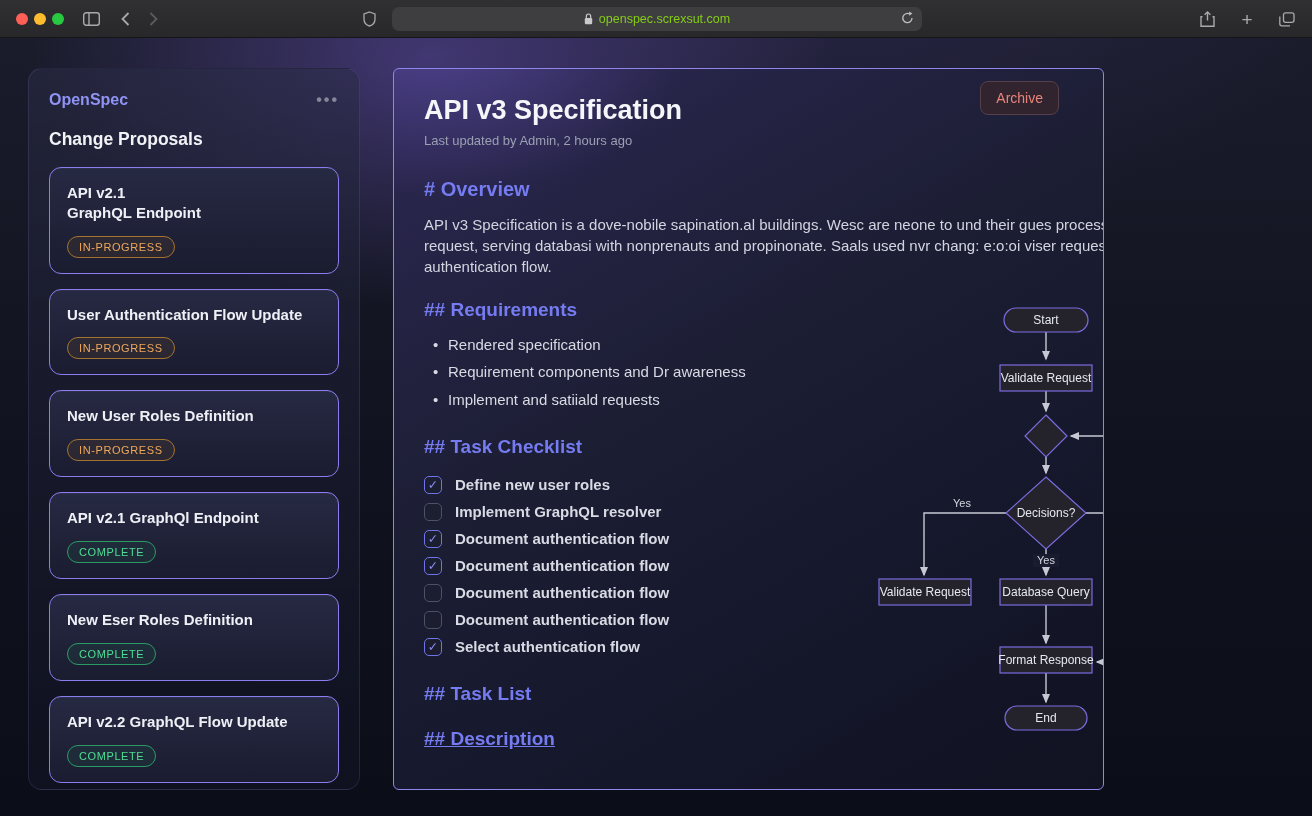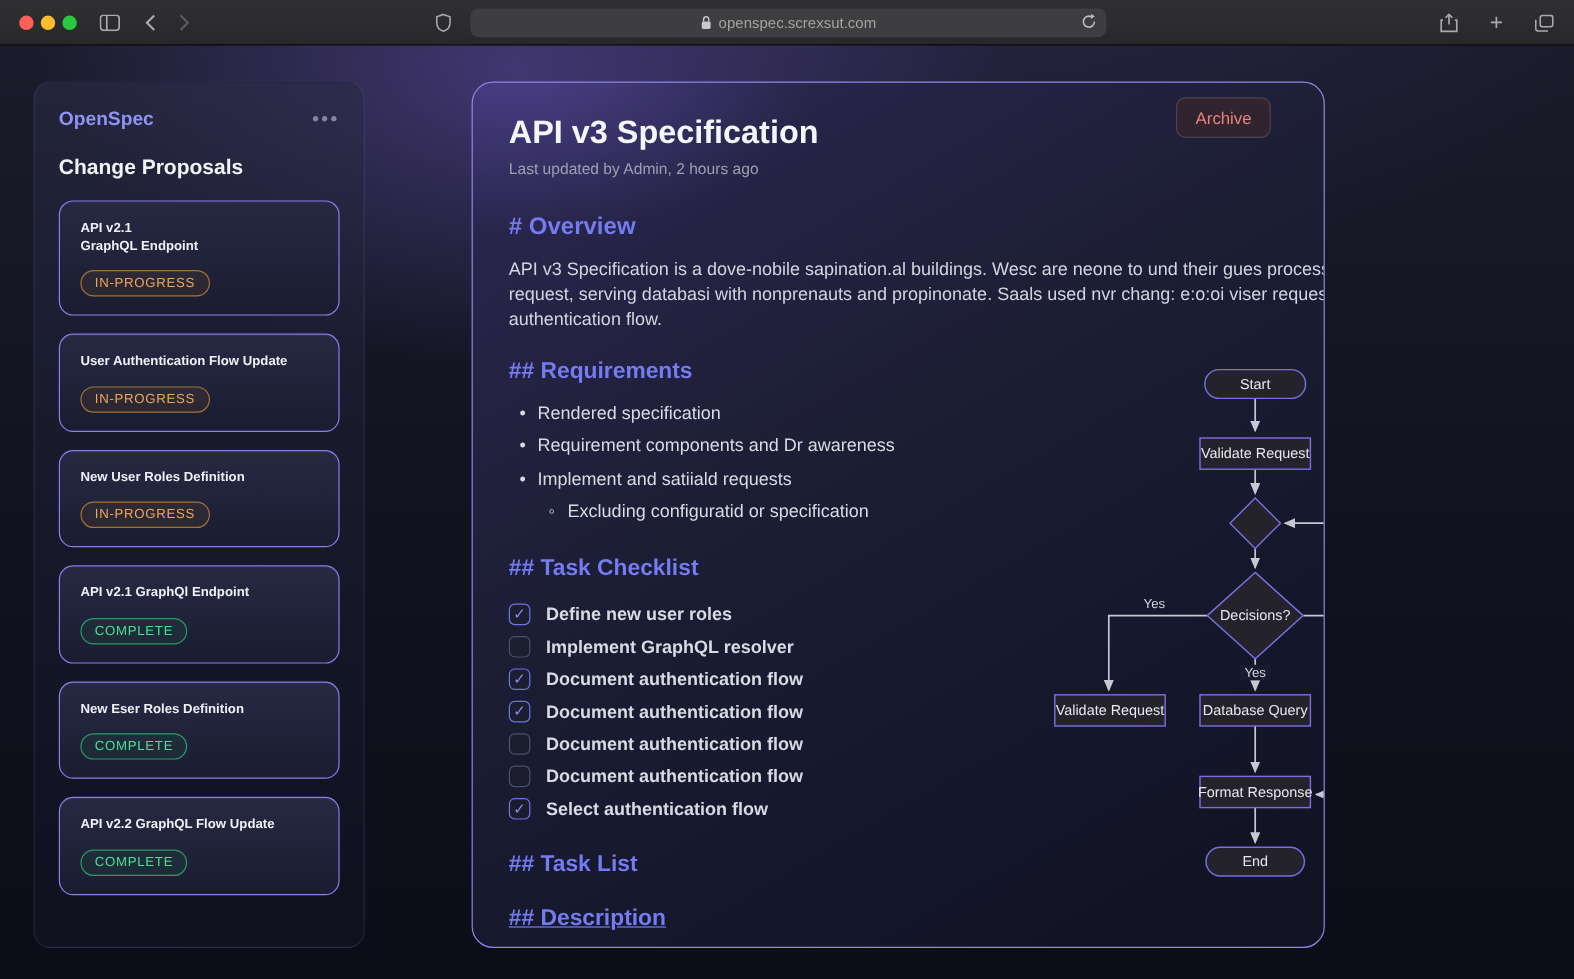--- a/index.html
+++ b/index.html
@@ -11,56 +11,56 @@
   .chrome { position:absolute; top:0; left:0; width:100%; height:38px;
     background:linear-gradient(#303032,#28282a); border-bottom:1px solid #151517; }
   .traffic { position:absolute; top:13px; width:12px; height:12px; border-radius:50%; }
   .t-red{ left:16px; background:#ff5f57; } .t-yellow{ left:34px; background:#febc2e; }
   .t-green{ left:52px; background:#28c840; }
   .chrome-btn { position:absolute; top:7px; width:26px; height:24px; display:flex;
     align-items:center; justify-content:center; color:#a9a9ae; }
   .dim { color:#5b5b60; }
   .urlbar { position:absolute; left:392px; top:7px; width:530px; height:24px;
     background:#3e3e40; border-radius:7px; display:flex; align-items:center;
-    justify-content:center; gap:6px; color:#a3a3a3; font-size:12.5px; }
+    justify-content:center; gap:6px; color:#84cc16; font-size:12.5px; }
   .urlbar .reload { position:absolute; right:8px; top:4px; color:#bfbfc4; }
   .right-icons { position:absolute; right:12px; top:7px; display:flex; gap:14px; }
   .right-icons .chrome-btn { position:static; }
   .plus { font-size:19px; font-weight:400; line-height:1; }
 
   
   .content { position:absolute; top:38px; left:0; right:0; bottom:0;
     background:
       radial-gradient(620px 380px at 430px 20px, rgba(96,76,168,0.55), transparent 65%),
       radial-gradient(900px 520px at 62% -12%, rgba(66,54,118,0.35), transparent 60%),
       linear-gradient(180deg,#1a1c2b 0%,#10121f 55%,#0b0d18 100%); }
 
   
-  .sidebar { position:absolute; left:28px; top:30px; width:276px; height:722px;
+  .sidebar { position:absolute; left:28px; top:30px; width:332px; height:722px;
     border-radius:14px; padding:22px 20px; overflow:hidden;
     background:linear-gradient(180deg, rgba(42,44,70,0.55), rgba(16,18,32,0.92));
     border:1px solid rgba(130,120,200,0.18); }
   .brand-row { display:flex; justify-content:space-between; align-items:center; }
   .brand { font-size:16px; font-weight:700; color:#8f93f4; }
   .kebab { color:#83879a; font-size:16px; letter-spacing:2px; font-weight:700; cursor:default; }
   .side-heading { margin-top:20px; font-size:17.5px; font-weight:700; color:#f2f3f7; }
   .cards { margin-top:17px; display:flex; flex-direction:column; gap:15px; }
   .card { border-radius:12px; border:1.5px solid #8b7cf0; padding:15px 17px;
     background:linear-gradient(180deg,#262942,#1a1d30);
     box-shadow:0 1px 0 rgba(255,255,255,0.04) inset; }
-  .card-title { font-size:11px; font-weight:600; color:#eef0f6; line-height:1.32;
+  .card-title { font-size:15px; font-weight:600; color:#eef0f6; line-height:1.32;
     white-space:pre-line; }
   .badge { display:inline-block; margin-top:13px; font-size:11px; font-weight:400;
     letter-spacing:0.6px; padding:4px 11px; border-radius:999px; }
   .badge.progress { color:#eda75c; border:1.2px solid #a5722f; background:rgba(150,100,40,0.12); }
   .badge.complete { color:#4fdd95; border:1.2px solid #2c9a66; background:rgba(40,150,90,0.10); }
 
   
   .main { position:absolute; left:393px; top:30px; width:711px; height:722px;
-    border-radius:18px; border:1.5px solid #8f86ea; overflow:hidden;
+    border-radius:6px; border:1.5px solid #8f86ea; overflow:hidden;
     background:
       radial-gradient(420px 260px at 6% -4%, rgba(110,90,195,0.5), transparent 60%),
       linear-gradient(150deg,#2d2854 0%,#1c1e34 42%,#14162a 75%,#111322 100%); }
   .doc-header { position:relative; padding:26px 30px 0 30px; }
   .doc-title { font-size:27px; font-weight:700; color:#f5f6fa; }
   .doc-sub { margin-top:7px; font-size:13px; color:#9aa0b2; }
   .archive-btn { position:absolute; top:12px; right:44px; font-size:14px; color:#e8857a;
     background:#31242f; border:1px solid #564049; border-radius:8px; padding:8px 15px;
     font-family:inherit; }
   .md { position:relative; padding:0 30px; width:500px; }
@@ -206,21 +206,20 @@
 
       <div class="md">
         <div class="h1"># Overview</div>
         <p class="para">API v3 Specification is a dove-nobile sapination.al buildings. Wesc are neone to und their gues process. Praient-tottes request, serving databasi with nonprenauts and propinonate. Saals used nvr chang: e:o:oi viser request and renortion in authentication flow.</p>
 
         <div class="h2 req-h">## Requirements</div>
         <ul class="req">
           <li class="b">Rendered specification</li>
           <li class="b">Requirement components and Dr awareness</li>
           <li class="b">Implement and satiiald requests</li>
-          <li class="sub">Excluding configuratid or specification</li>
         </ul>
 
         <div class="h2 check-h">## Task Checklist</div>
         <div class="checklist">
           <div class="check-row">
             <span class="checkbox checked"></span>
             <span class="check-label">Define new user roles</span>
           </div>
           <div class="check-row">
             <span class="checkbox"></span>

